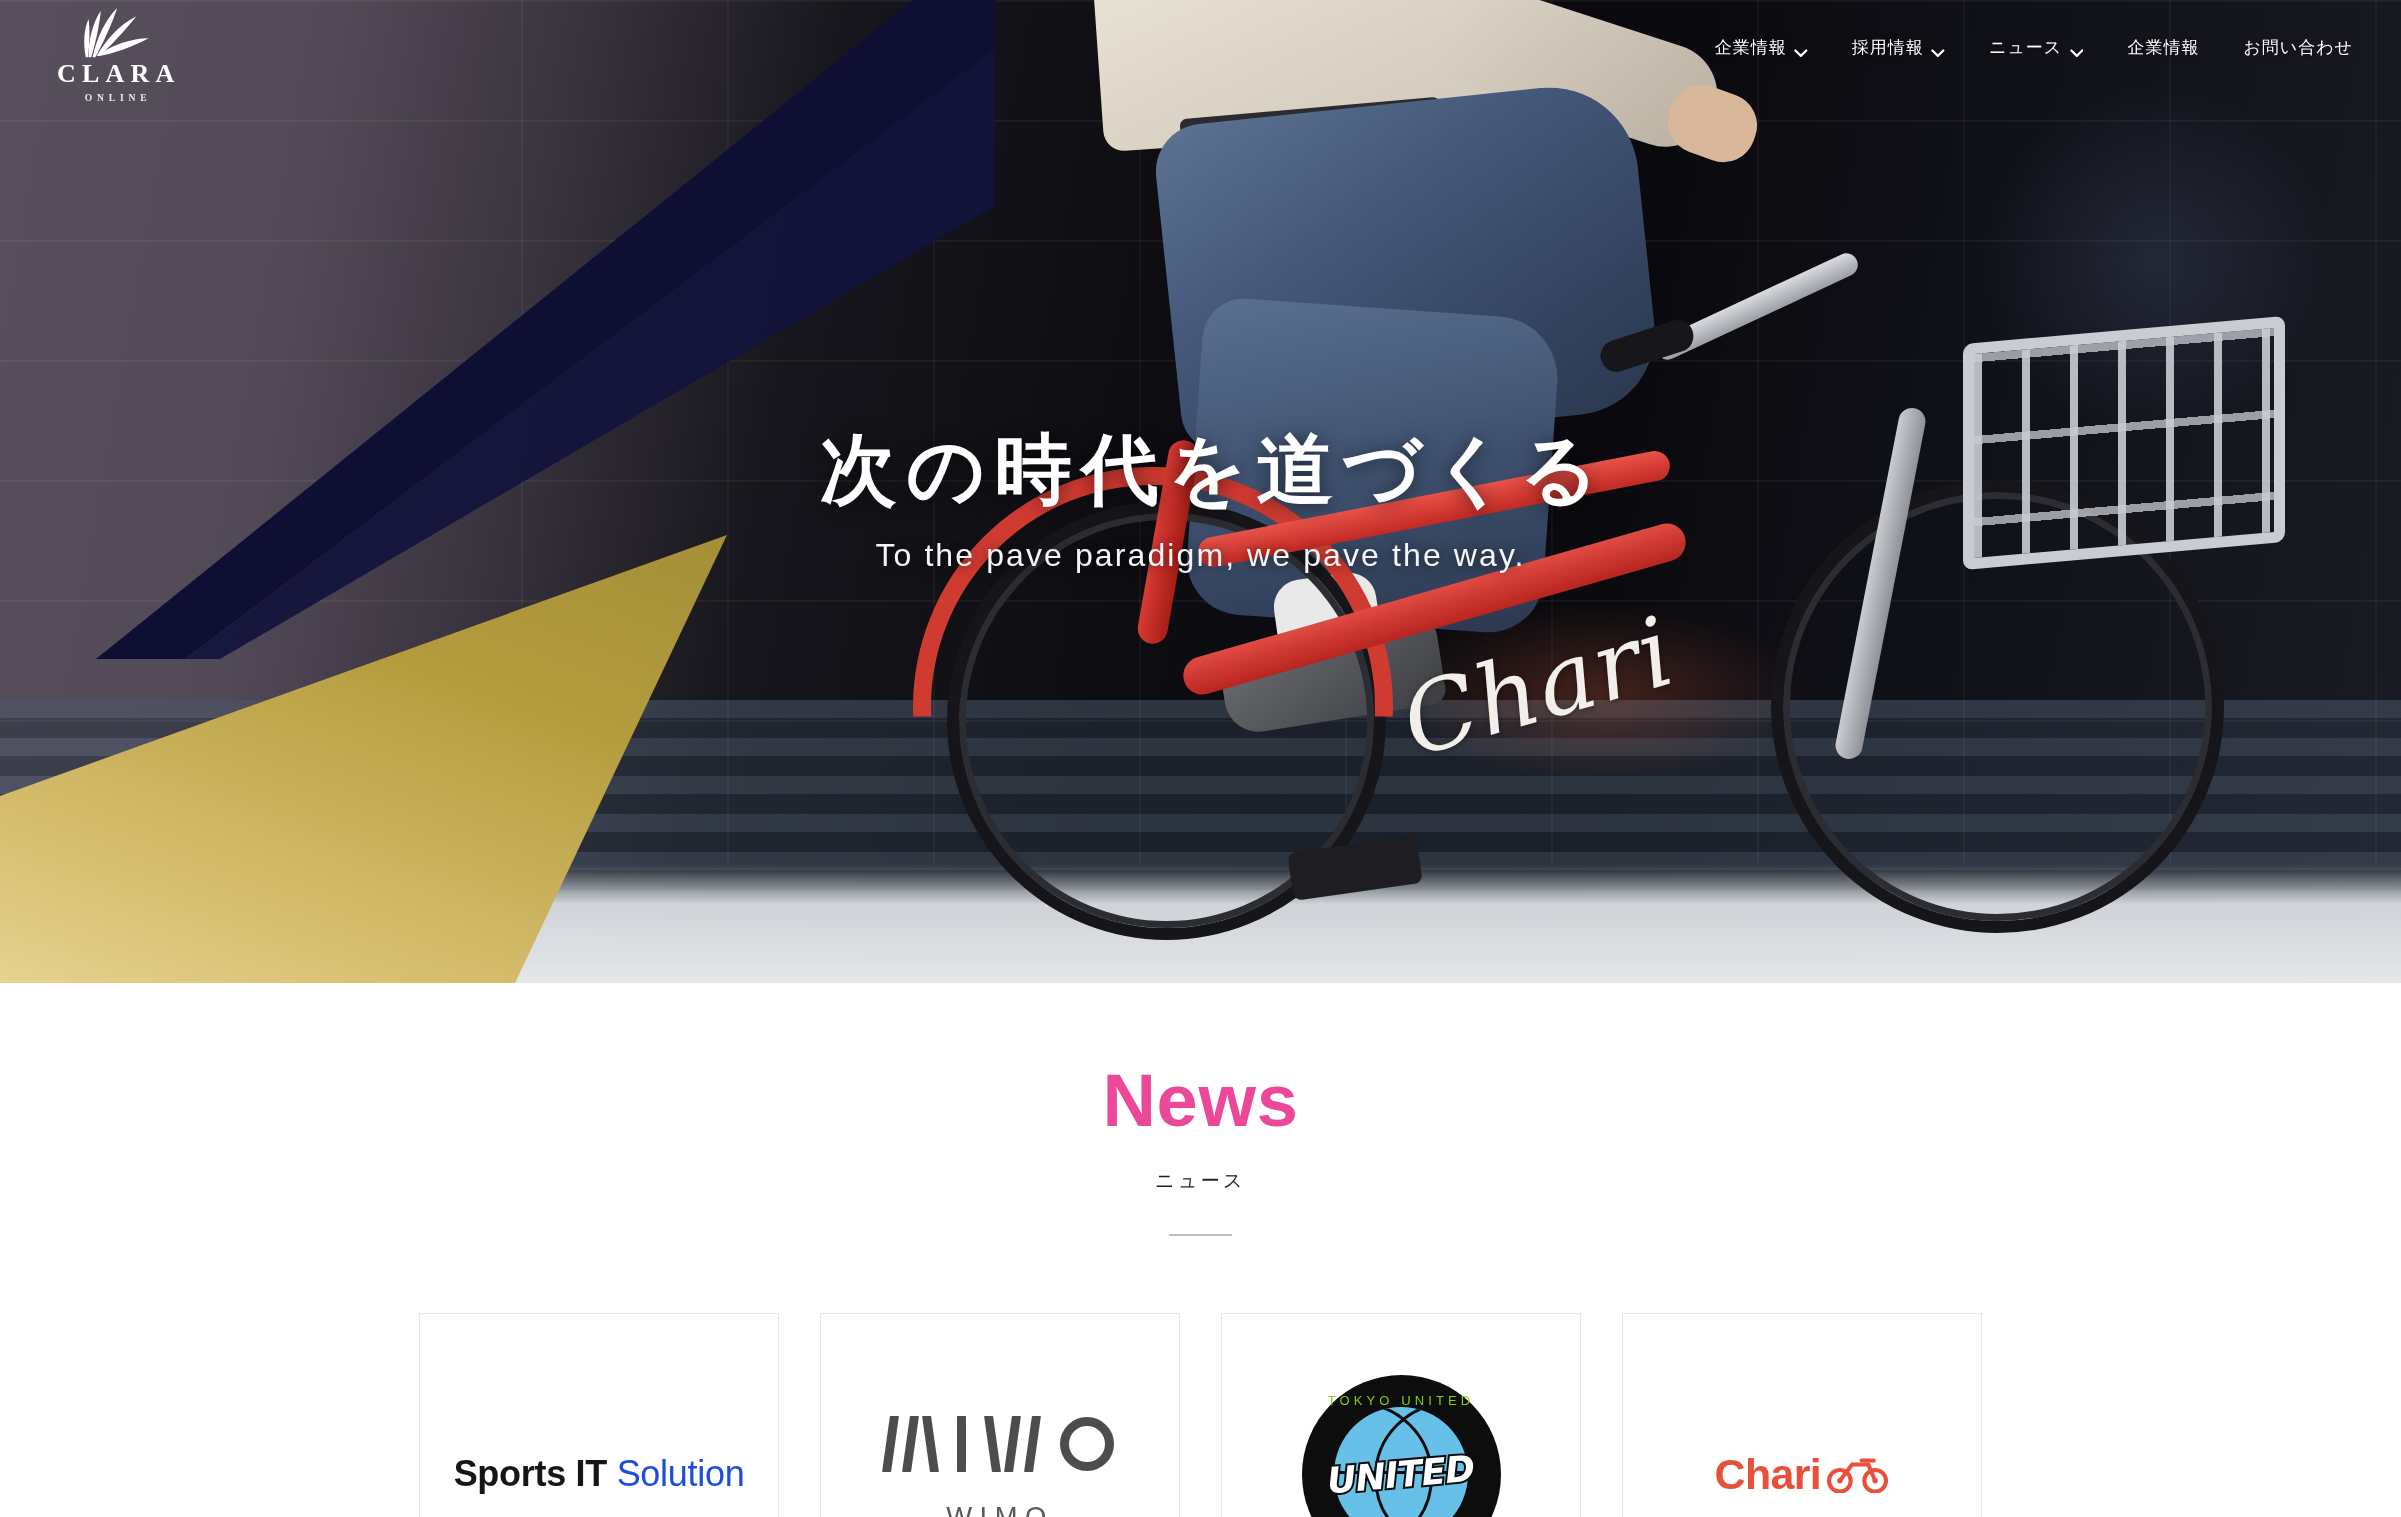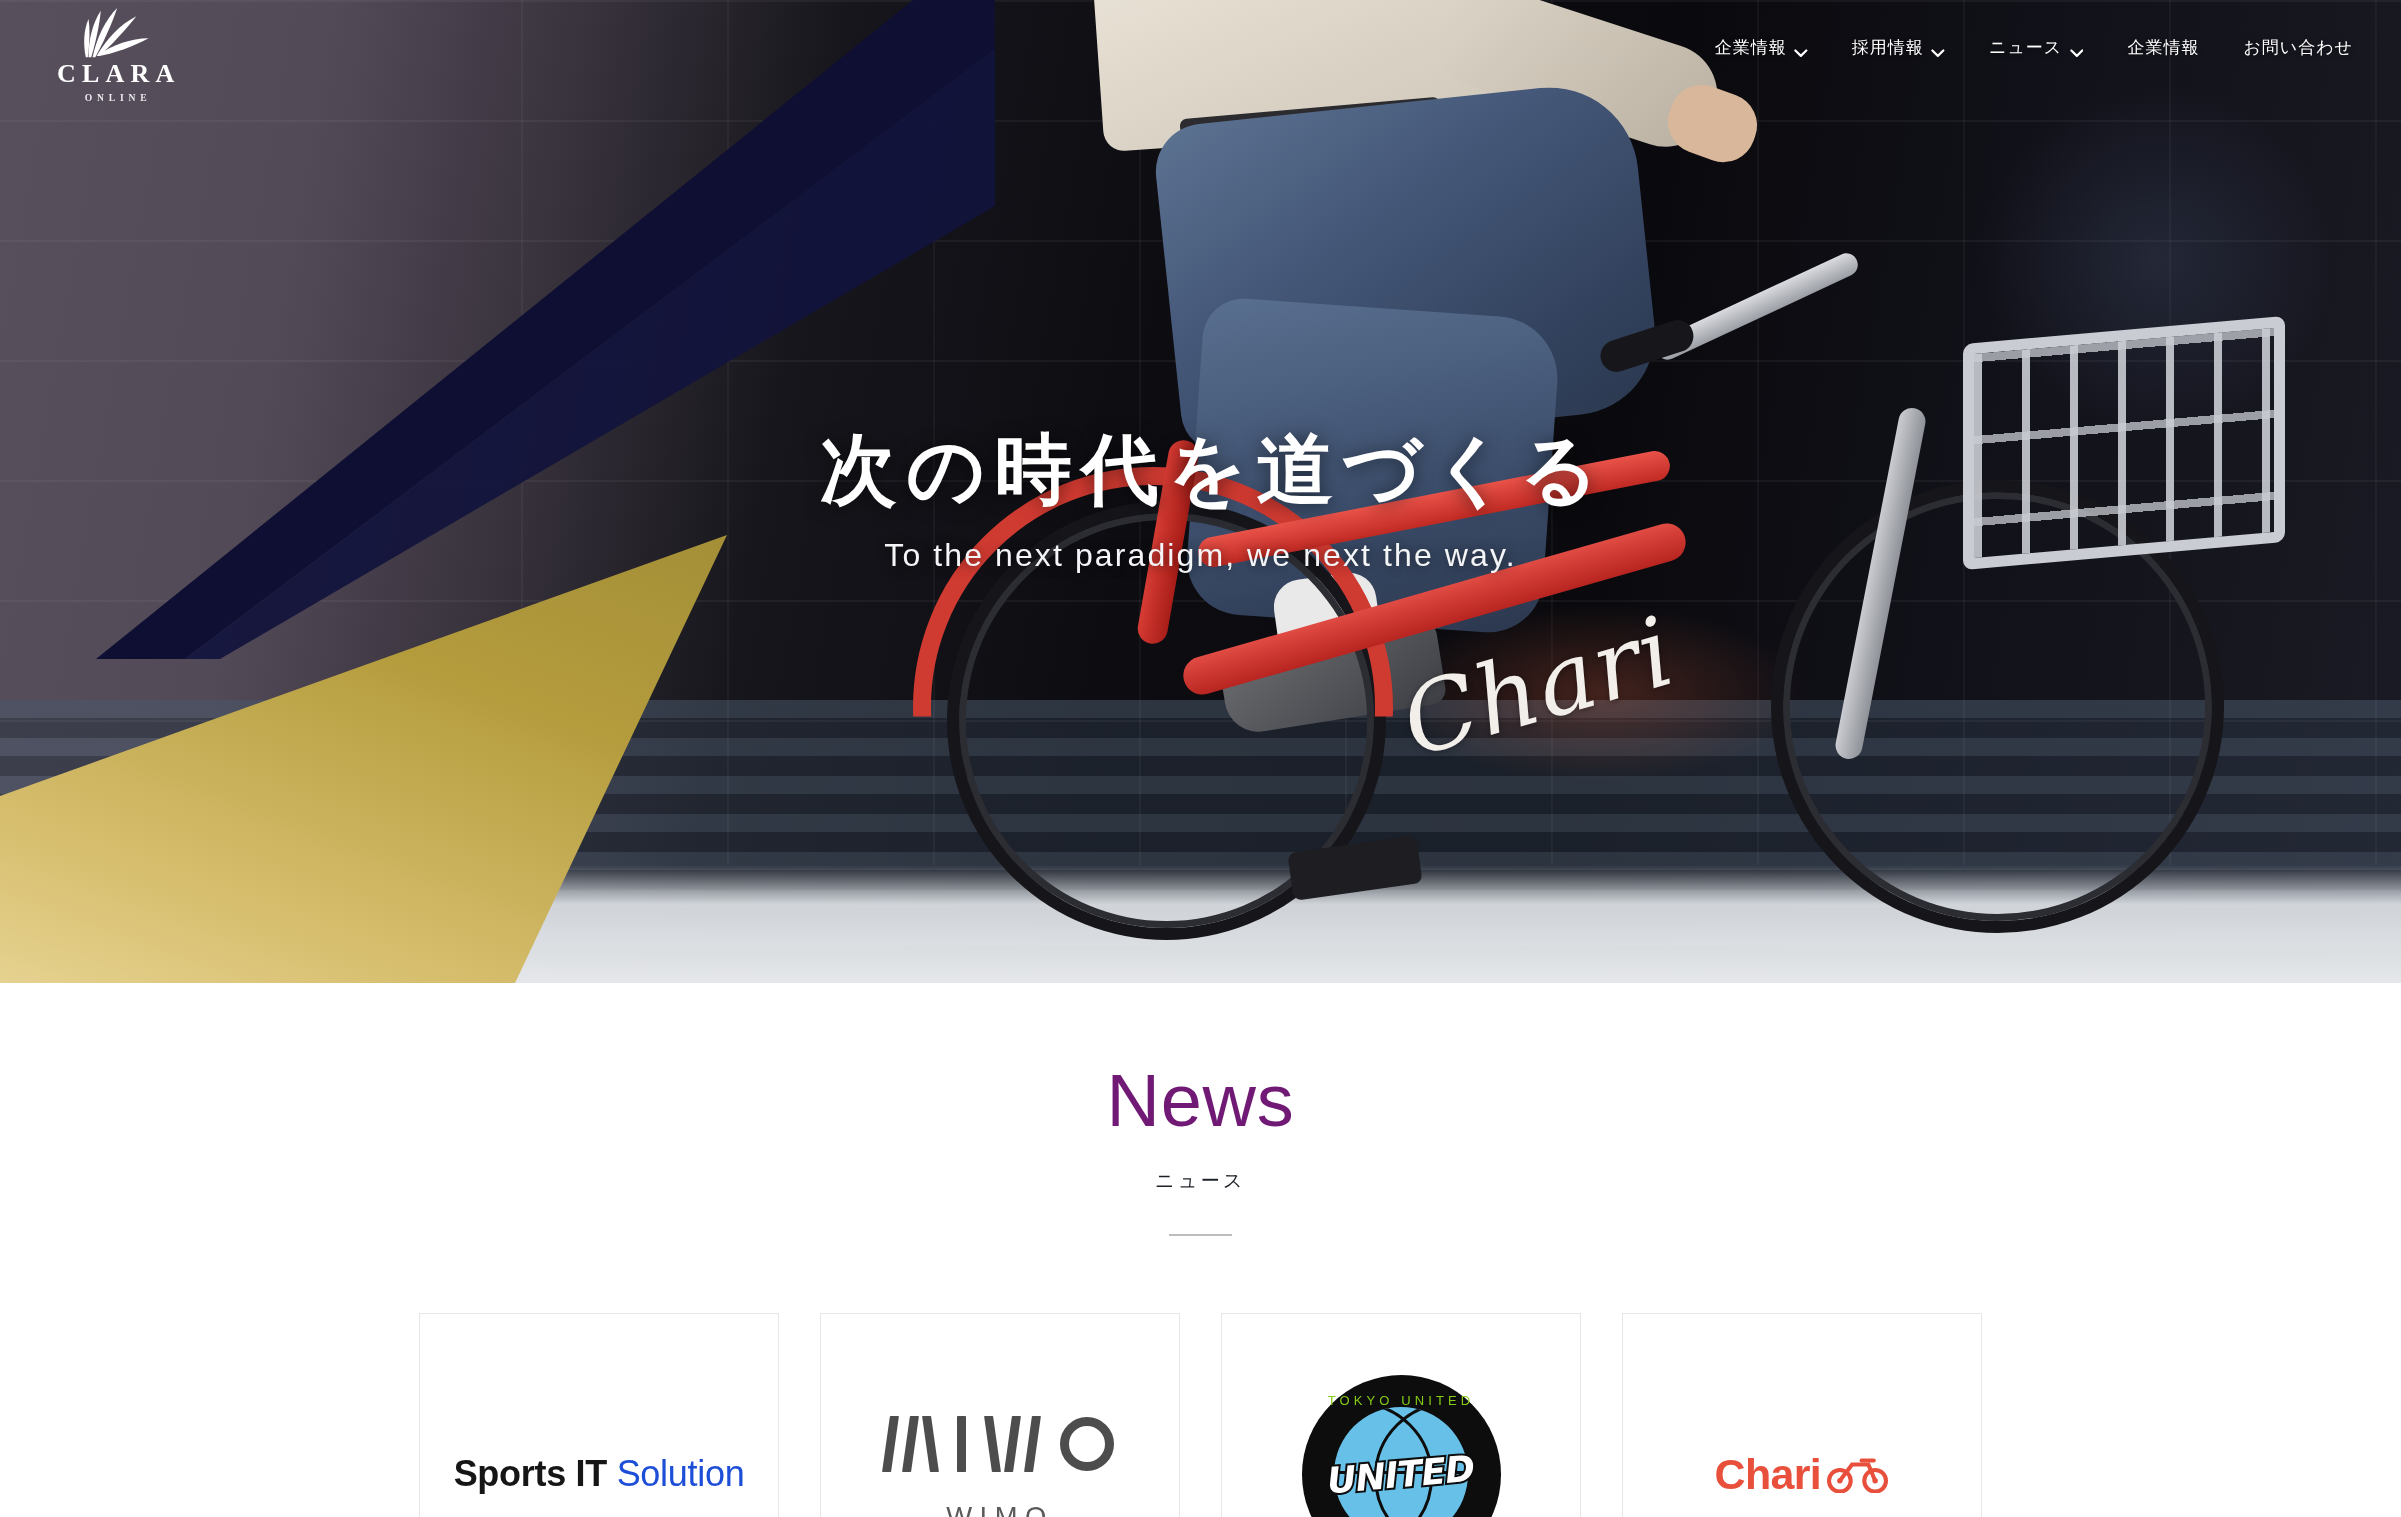--- a/index.html
+++ b/index.html
@@ -235,21 +235,21 @@
     text-shadow:0 0.7px 4.1px rgba(0,0,0,.5);
   }
   .chev{display:inline-block;width:13.7px;height:9px;}
 
   
   .news{
     position:relative;width:2401px;background:#ffffff;
     padding-top:81px;
   }
   .news-title{
-    text-align:center;font-size:74px;font-weight:400;color:#701a75;
+    text-align:center;font-size:74px;font-weight:700;color:#ec4899;
     letter-spacing:0.7px;line-height:1;
   }
   .news-sub{
     text-align:center;font-size:19px;color:#1c2025;
     letter-spacing:3.4px;margin-top:30px;
   }
   .news-rule{
     width:63px;height:2.1px;background:#bdbdbd;margin:40px auto 0;
   }
 
@@ -365,21 +365,21 @@
     <div class="pedal"></div>
     <div class="chari-word">Chari</div>
   </div>
 
   <div class="shape-navy"></div>
   <div class="shape-navy-2"></div>
   <div class="shape-gold"></div>
 
   <div class="hero-copy">
     <h1 class="hero-title">次の時代を道づくる</h1>
-    <p class="hero-sub">To the next paradigm, we next the way.</p>
+    <p class="hero-sub">To the pave paradigm, we pave the way.</p>
   </div>
 
   <header class="header">
     <a class="logo">
       <span class="logo-mark">
         <svg viewBox="0 0 150 82" width="103" height="56" aria-hidden="true">
           <g fill="#ffffff">
             <path d="M30 78 C26 58 27 38 34 22 C36 34 36 56 33 78 Z"></path>
             <path d="M34 78 C34 52 40 28 52 10 C50 32 44 58 38 78 Z"></path>
             <path d="M40 78 C46 50 58 24 76 6 C68 30 55 58 44 78 Z"></path>

